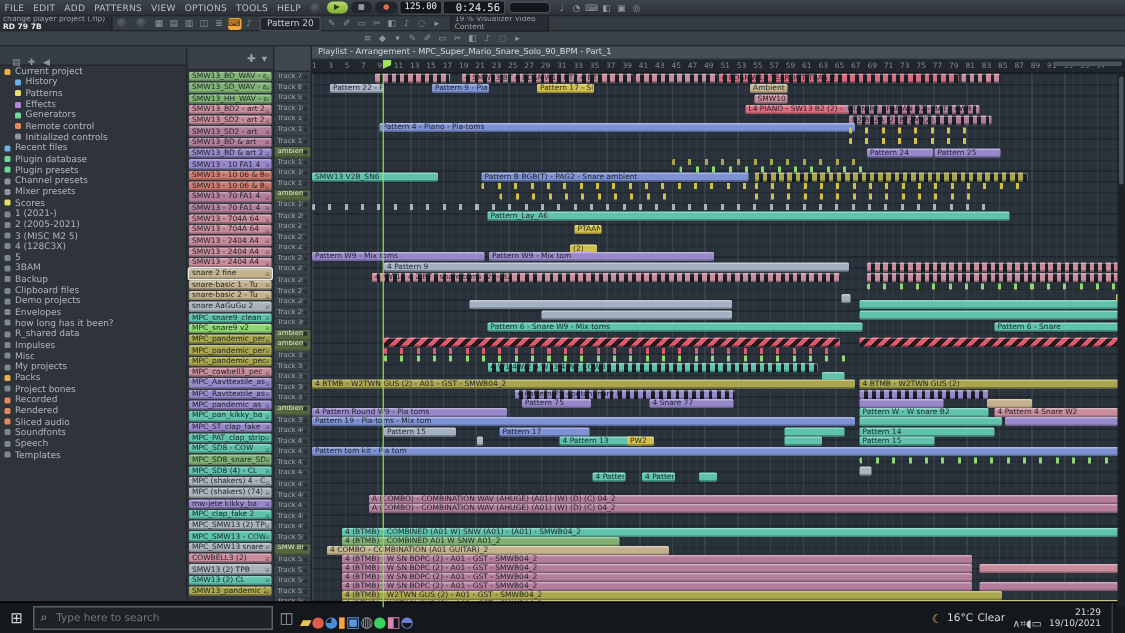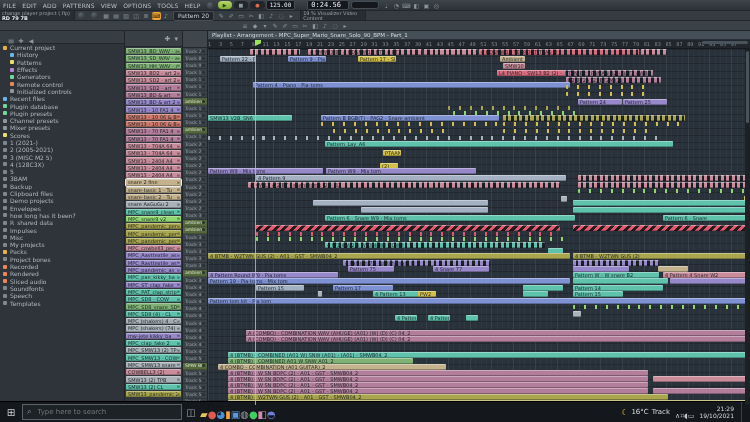--- a/index.html
+++ b/index.html
@@ -9,21 +9,21 @@
   #menubar{height:10px;background:linear-gradient(#3d444b,#2b3136);display:flex;align-items:center;
     font-size:6px;border-bottom:1px solid #22272b;}
   .mitem{padding:0 3px;color:#b9c1c8;letter-spacing:.2px;}
   .knob{width:7px;height:7px;border-radius:50%;background:radial-gradient(circle at 35% 30%,#5a646c,#262b30);margin:0 3px;flex:none;}
   .tbtn{height:8px;display:flex;align-items:center;justify-content:center;border-radius:4px;
     background:#20262b;color:#8e989f;font-size:5px;padding:0 5px;margin:0 1px;flex:none;}
   .tbtn.play{background:linear-gradient(#b9d96a,#7fae36);color:#2c3a12;}
   .tbtn.rec{color:#e06a4a;}
   .lcd{background:#14181c;border:1px solid #454d54;border-radius:2px;color:#e8edf1;
     font-family:"DejaVu Sans Mono",monospace;font-size:6px;padding:0 3px;height:8px;line-height:8px;flex:none;}
-  .lcd.time{font-size:7px;min-width:34px;text-align:left;margin-left:12px;}
+  .lcd.time{font-size:7px;min-width:34px;text-align:right;}
   .icstrip{display:flex;align-items:center;}
   .ic{width:9px;height:8px;display:inline-flex;align-items:center;justify-content:center;
     color:#8d969d;font-size:6px;border-radius:2px;margin:0 .5px;flex:none;}
   .ic.hl{background:#f3a73c;color:#3a2a08;}
   .progress{width:26px;height:6px;background:#14181c;border:1px solid #454d54;border-radius:3px;flex:none;margin:0 2px;}
   #toolbar2{height:9px;background:#343b41;display:flex;align-items:center;border-bottom:1px solid #22272b;}
   #hintbox{width:74px;height:9px;background:#272d32;border-right:1px solid #1f2428;flex:none;overflow:hidden;}
   #hintbox .h1{font-size:5px;line-height:5px;color:#9aa3aa;padding-left:2px;white-space:nowrap;}
   #hintbox .h2{font-size:5px;line-height:4px;color:#e4e9ec;font-weight:bold;padding-left:2px;white-space:nowrap;}
   .selbox{background:#20262b;border:1px solid #454d54;border-radius:2px;color:#c9d0d5;
@@ -1271,21 +1271,21 @@
     <div id="searchbox">
       <span class="mag">⌕</span>
       <input placeholder="Type here to search" style="">
     </div>
     <span class="tbi" style="color:#9aa0a6">◫</span>
     <span><span class="tbi" style="color: rgb(232, 195, 90);">▰</span><span class="tbi" style="color: rgb(224, 90, 78);">●</span><span class="tbi" style="color: rgb(74, 144, 217);">◕</span><span class="tbi" style="color: rgb(249, 163, 63);">▮</span><span class="tbi" style="color: rgb(90, 155, 224);">▣</span><span class="tbi" style="color: rgb(154, 160, 165);">◍</span><span class="tbi" style="color: rgb(63, 207, 94);">●</span><span class="tbi" style="color: rgb(212, 138, 176);">◧</span><span class="tbi" style="color: rgb(106, 127, 216);">◓</span></span>
     <div id="tray">
       <div id="weather">
         <span class="moon">☾</span>
         <span>16°C</span>
-        <span>Track</span>
+        <span>Clear</span>
       </div>
       <span><span class="trayic">∧</span><span class="trayic">⌗</span><span class="trayic">◖</span><span class="trayic">▭</span></span>
       <div id="clock">
         <div>21:29</div>
         <div>19/10/2021</div>
       </div>
       <div id="tasknub"></div>
     </div>
   </div>
 

